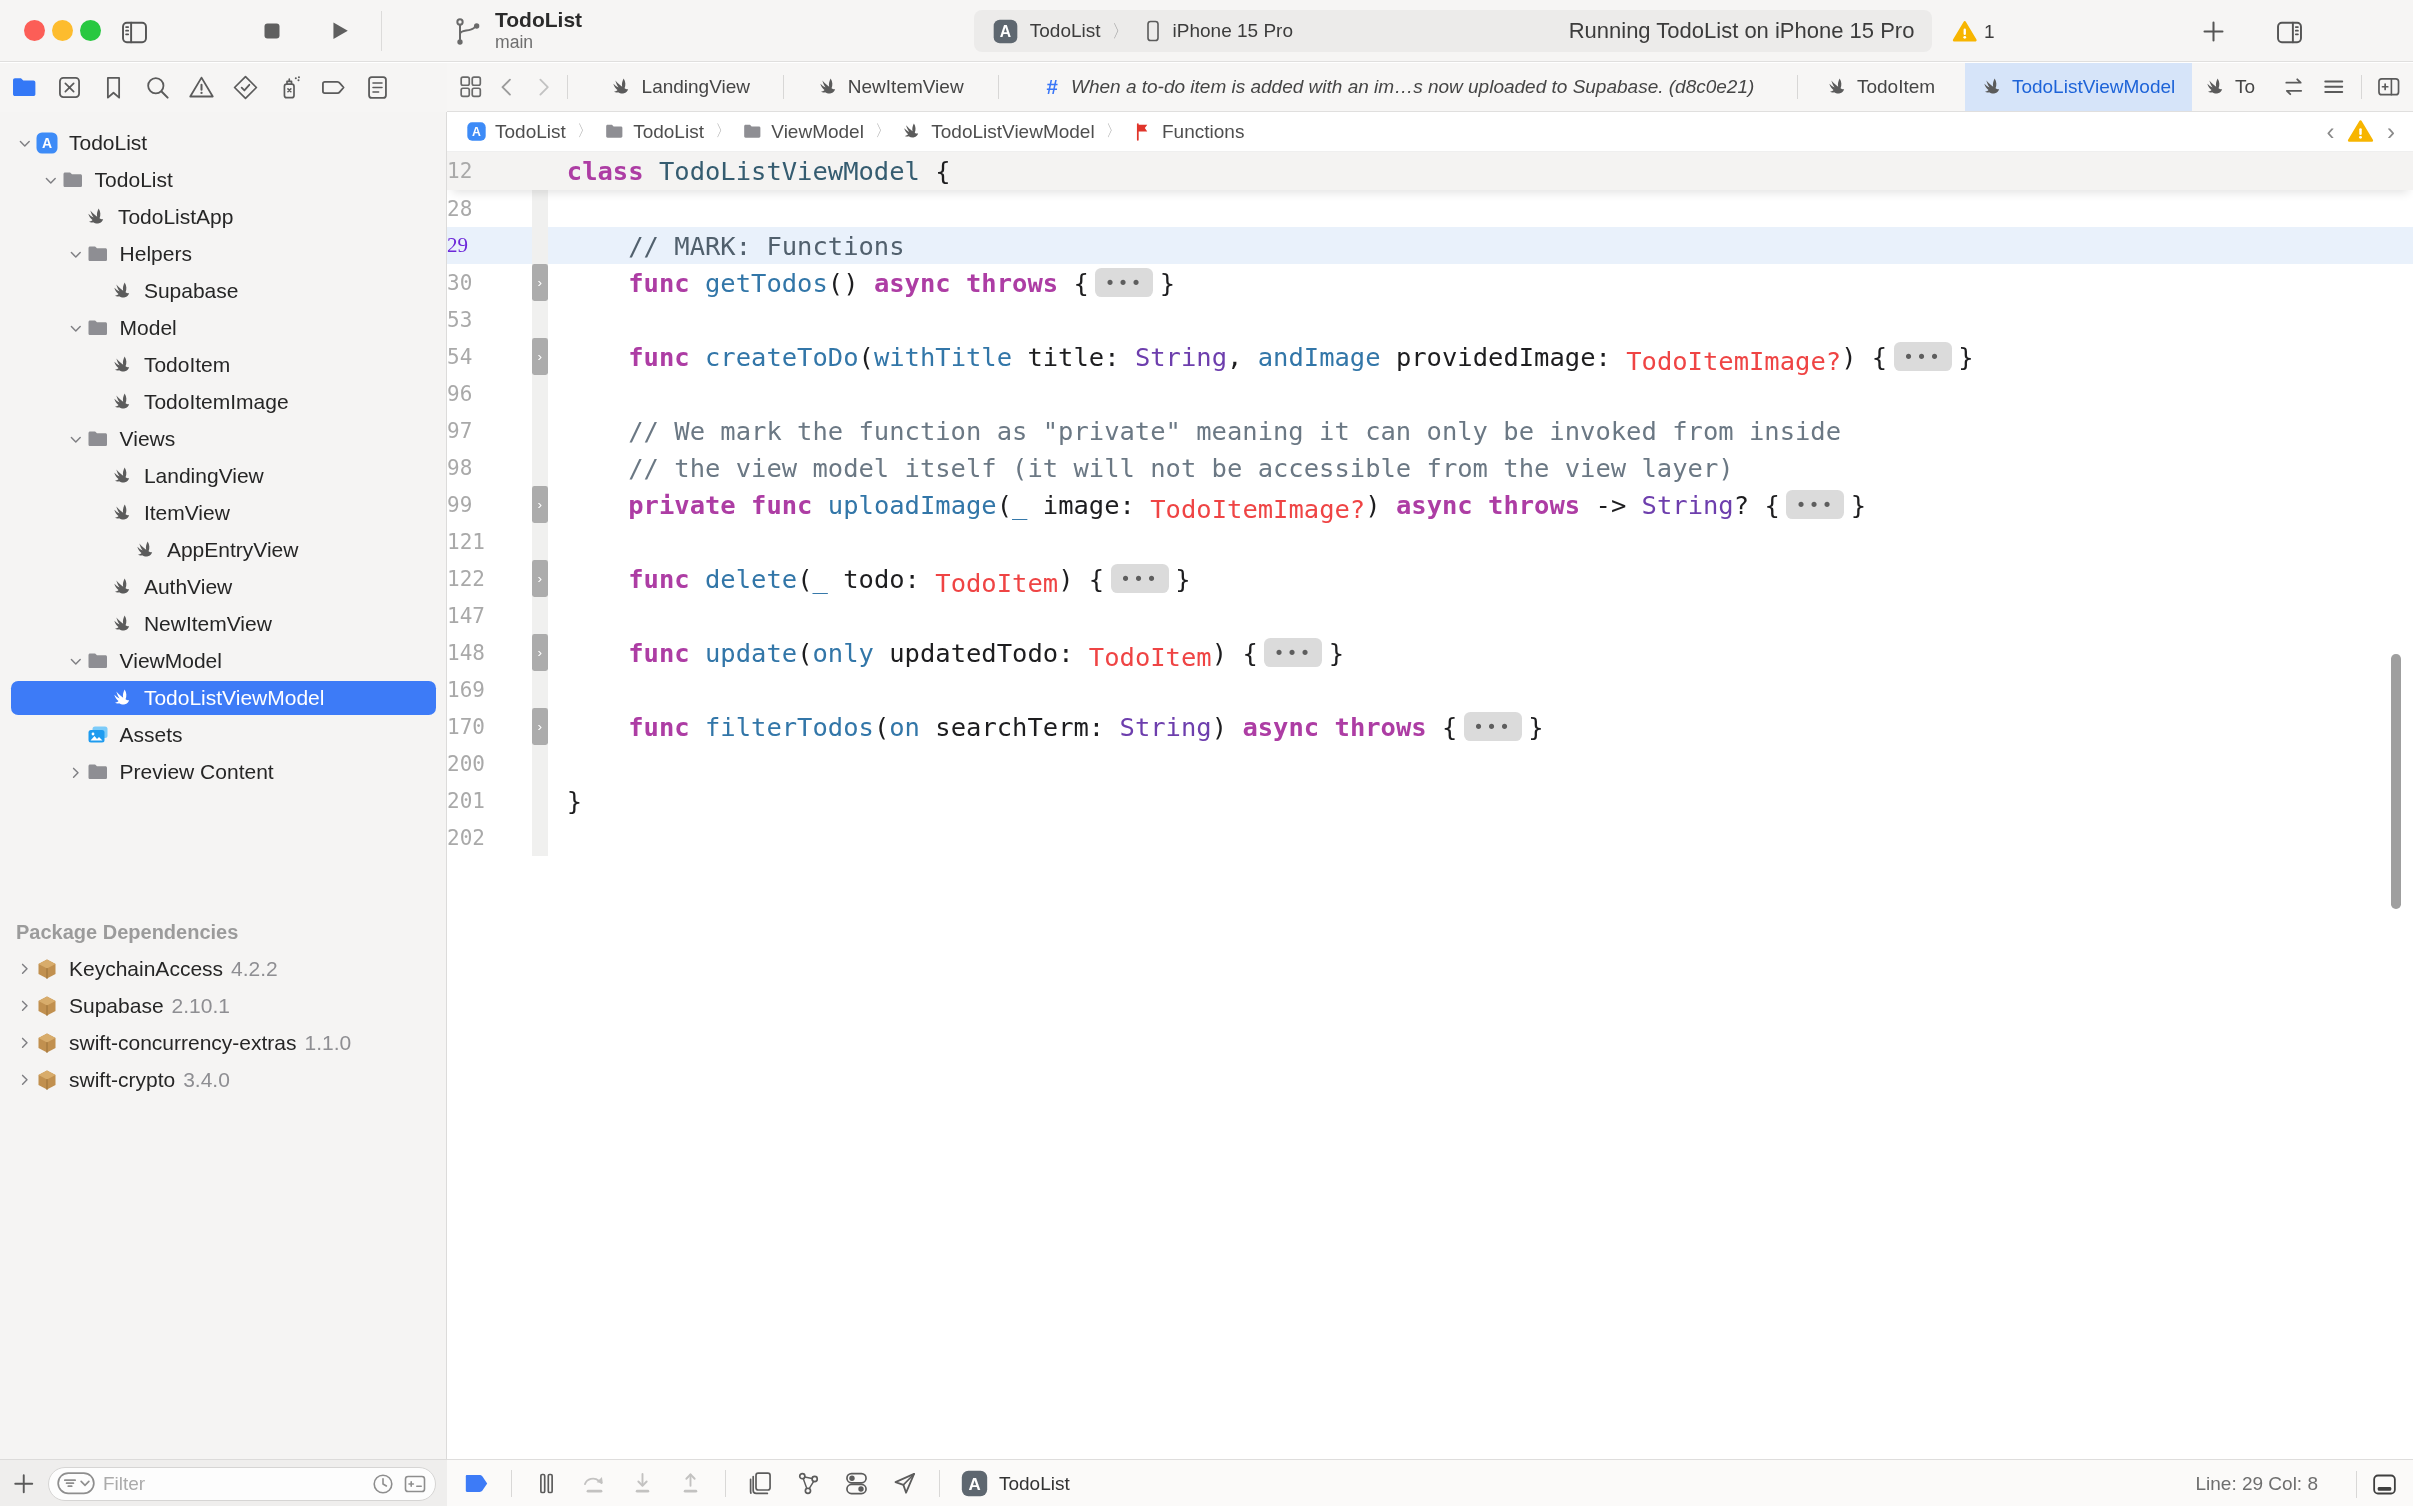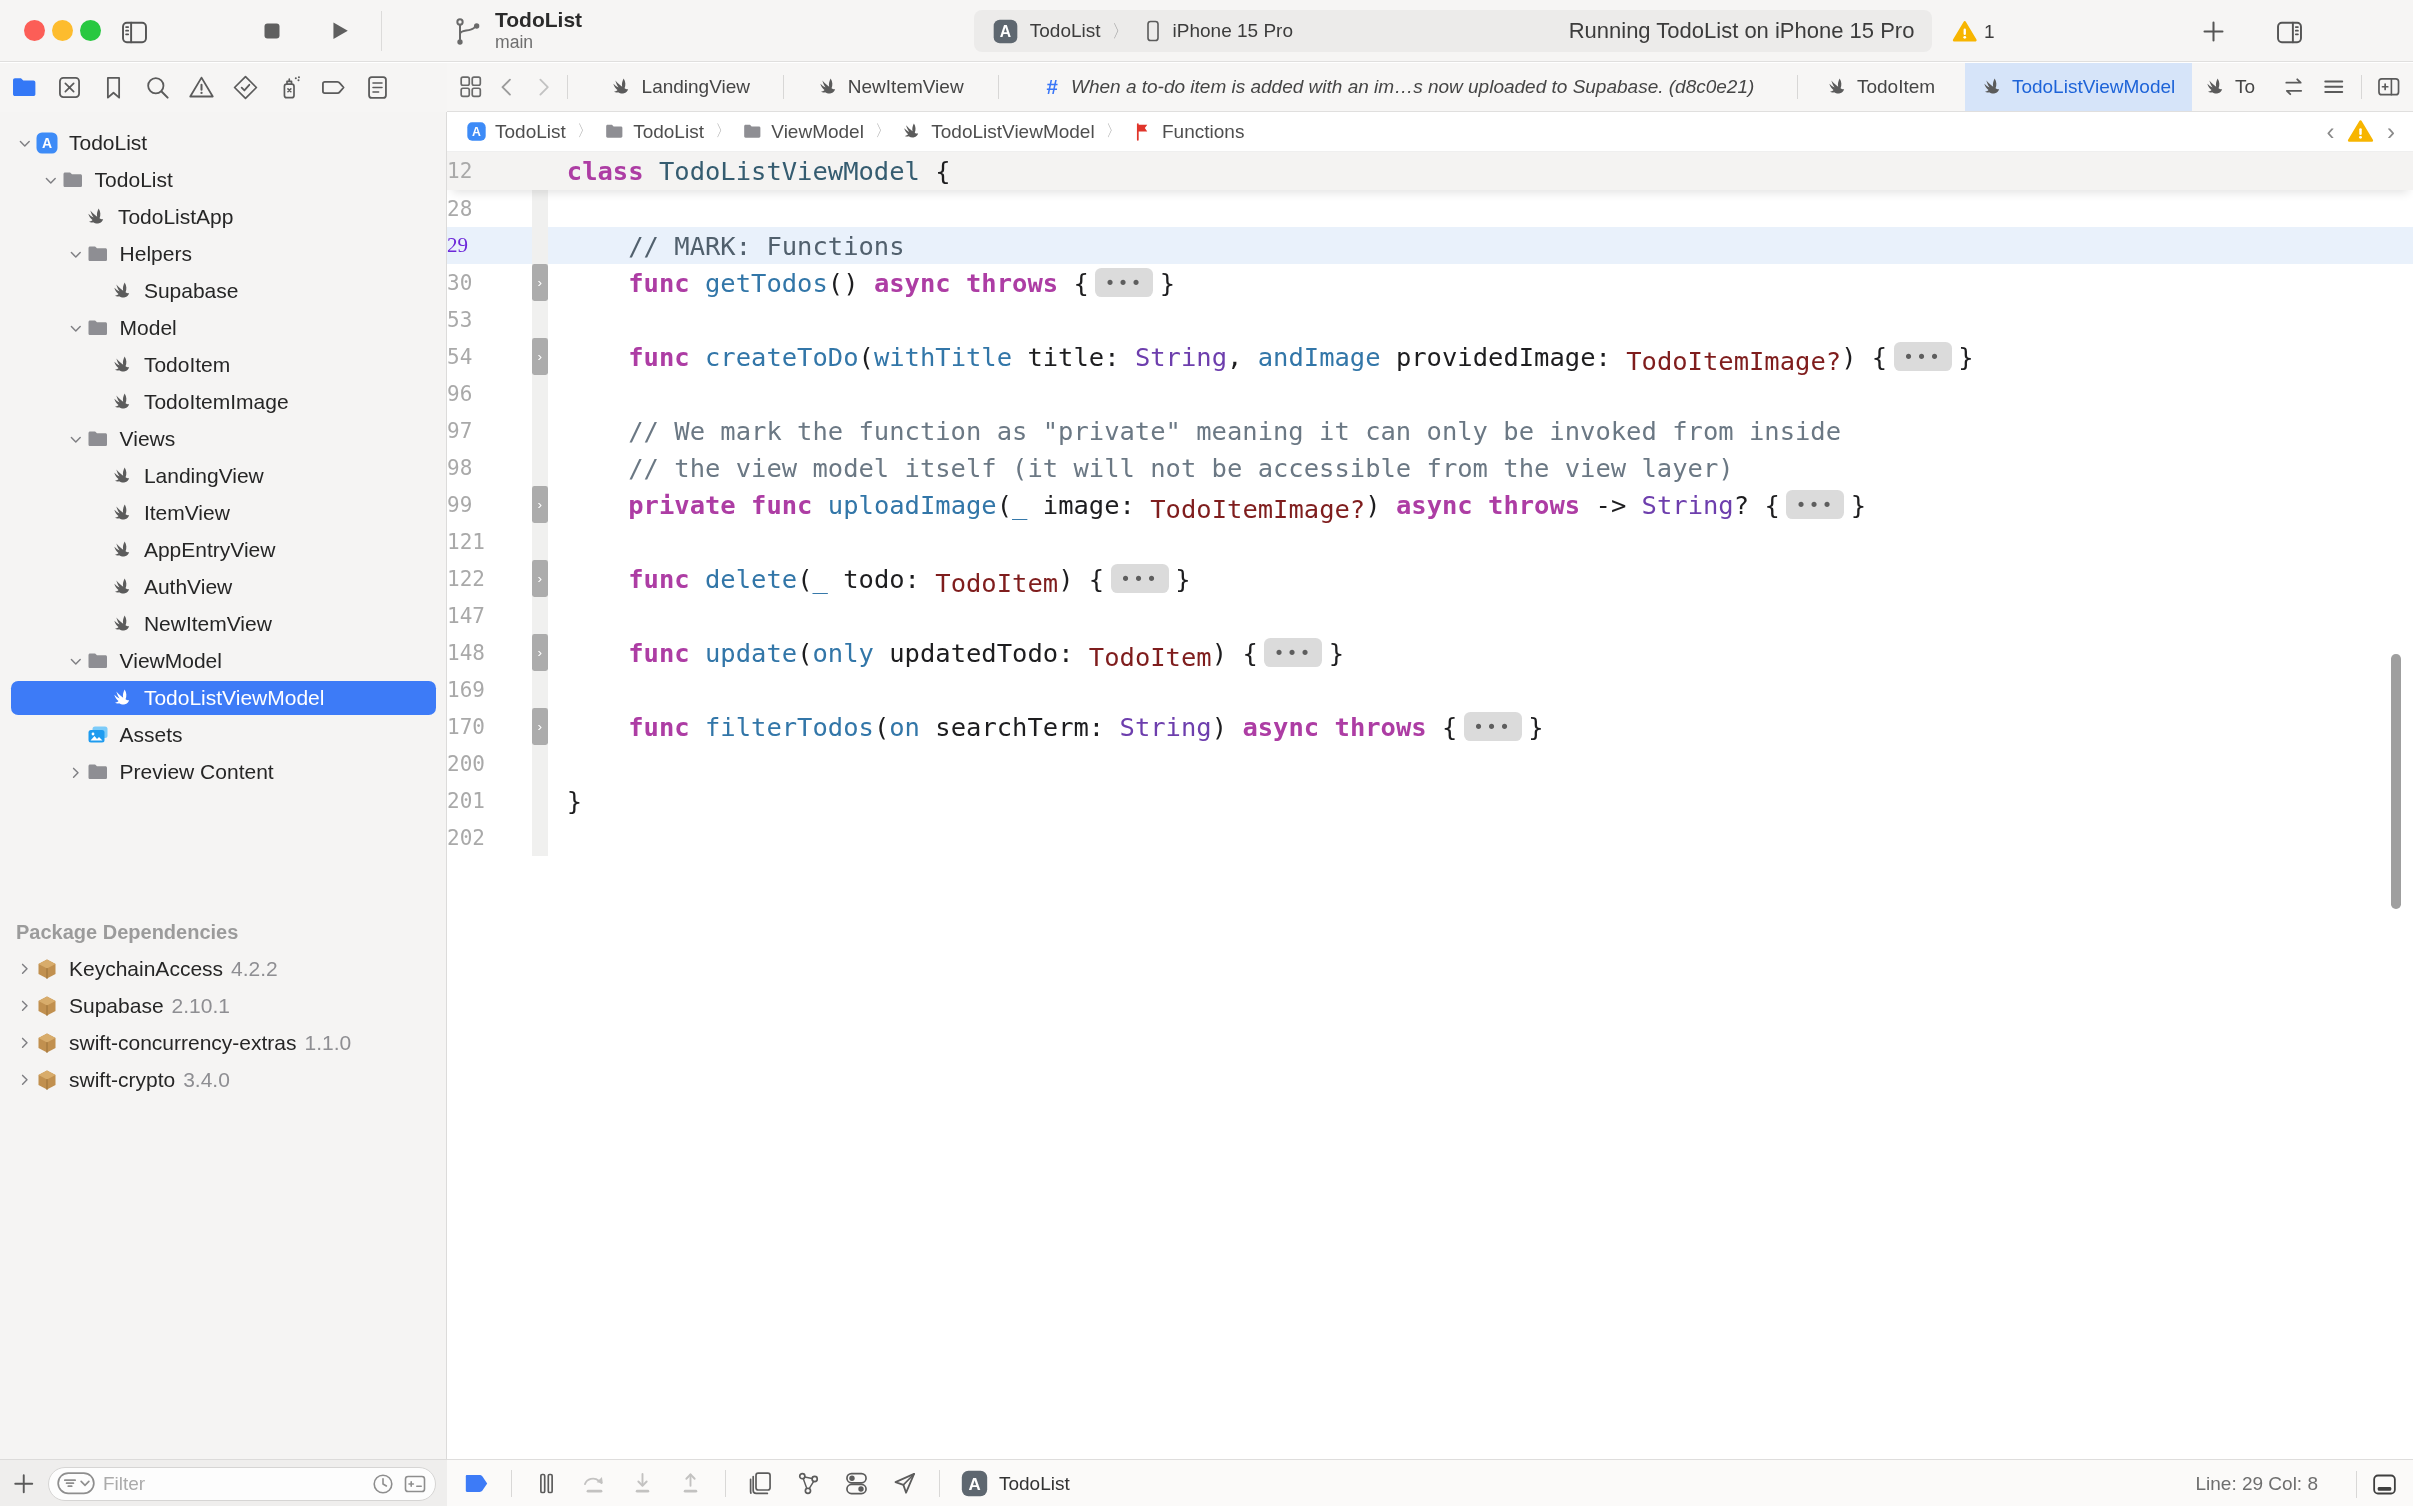--- a/index.html
+++ b/index.html
@@ -75,21 +75,21 @@
   .crow.hl .lnum { color:#6d28d9;font-family:Liberation Serif, serif; }
   .fband { width:16px; height:37px; margin-left:4.8px; background:#F0F0EF; flex:none; position:relative; }
   .crow.sticky .fband { background:transparent; }
   .fmark { position:absolute; left:0; top:0; width:16px; height:37px; background:#ACACAC; border-radius:2.4px;
      display:flex; align-items:center; justify-content:center; color:#fff; font-size:13.6px; }
   .code { margin-left:19px; font-family:"DejaVu Sans Mono", monospace; font-size:25.5px; white-space:pre; color:#1D1D1F;
      display:flex; align-items:center; }
   .tok-k { color:#AD3DA4; font-weight:700; }
   .tok-f, .tok-l { color:#3276A8; }
   .tok-d { color:#355C70; font-weight:500; }
-  .tok-t { color:#7f1d1d;margin-top:8px; }
+  .tok-t { color:#ef4444;margin-top:8px; }
   .tok-b { color:#6D3EAD; }
   .tok-c { color:#6B7884; }
   .tok-cm { color:#51606D; font-weight:400; }
   .fold { display:inline-flex; align-items:center; justify-content:center; background:#DBDBDB; border-radius:6.4px;
      height:29px; padding:0 9.6px; margin:0 6.4px; color:#5E5E5E; font-size:17.6px; letter-spacing:2.4px; }
   #scrollbar { left:2391px; top:654px; width:9.6px; height:255px; border-radius:4.8px; background:#8E8E8E; opacity:.85; }
 
   
   #debugbar { left:447px; top:1459px; width:1967px; height:48px; background:#FBFAF9; border-top:0.8px solid #DEDDDC;
      display:flex; align-items:center; padding:0 16px; gap:21px; }
@@ -522,21 +522,21 @@
       </div>
       <div class="trow" style="padding-left: 91px;">
         <span class="tchev"></span>
         <span class="ticon">
           <svg width="22.3" height="22.3" viewBox="0 0 24 24" fill="none" stroke-linecap="round" stroke-linejoin="round">
             <path fill="#5B5B5B" d="M13.6 2.8c2.3 3.5 2.3 7.5 1 10.5 1.6 1.2 2.8 1.3 3.8.7-.4 2.3-2.1 4.1-4.5 4.7-2.1.5-4.5 0-6.3-1.2-1.5.4-3.1.2-4.4-.5 1.7-.2 3-.8 3.8-1.8C4.9 13.6 3.2 10.7 2.5 8.3c1.7 1.6 3.6 3.2 5.7 4.2C6.7 10.3 5.3 7.4 4.7 4.9c2.1 2.5 4.6 4.9 7.3 6.7-.7-3 .2-6.1 1.6-8.8z"></path>
           </svg>
         </span>
         <span>ItemView</span>
       </div>
-      <div class="trow" style="padding-left: 91px;">
+      <div class="trow" style="padding-left: 114px;">
         <span class="tchev"></span>
         <span class="ticon">
           <svg width="22.3" height="22.3" viewBox="0 0 24 24" fill="none" stroke-linecap="round" stroke-linejoin="round">
             <path fill="#5B5B5B" d="M13.6 2.8c2.3 3.5 2.3 7.5 1 10.5 1.6 1.2 2.8 1.3 3.8.7-.4 2.3-2.1 4.1-4.5 4.7-2.1.5-4.5 0-6.3-1.2-1.5.4-3.1.2-4.4-.5 1.7-.2 3-.8 3.8-1.8C4.9 13.6 3.2 10.7 2.5 8.3c1.7 1.6 3.6 3.2 5.7 4.2C6.7 10.3 5.3 7.4 4.7 4.9c2.1 2.5 4.6 4.9 7.3 6.7-.7-3 .2-6.1 1.6-8.8z"></path>
           </svg>
         </span>
         <span>AppEntryView</span>
       </div>
       <div class="trow" style="padding-left: 91px;">
         <span class="tchev"></span>

